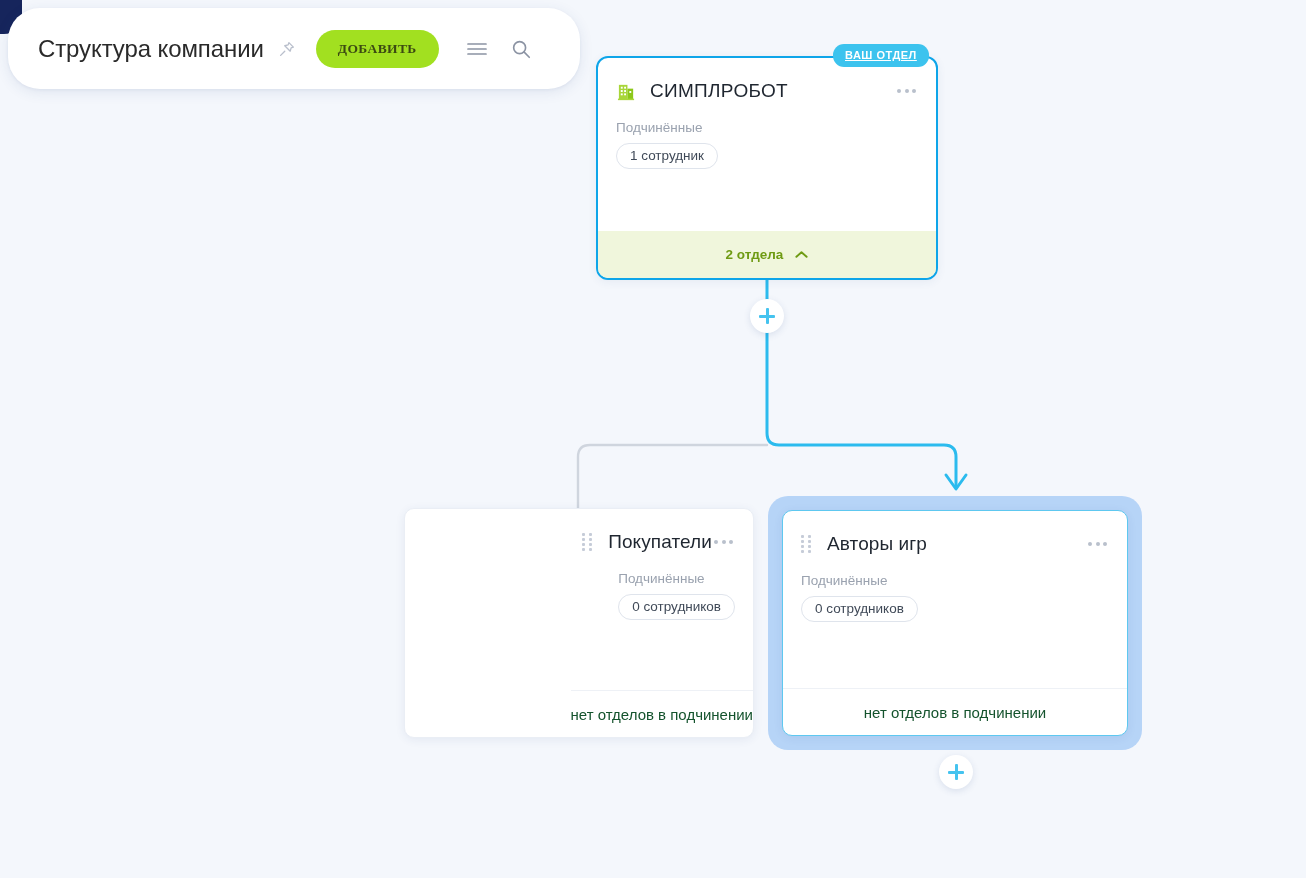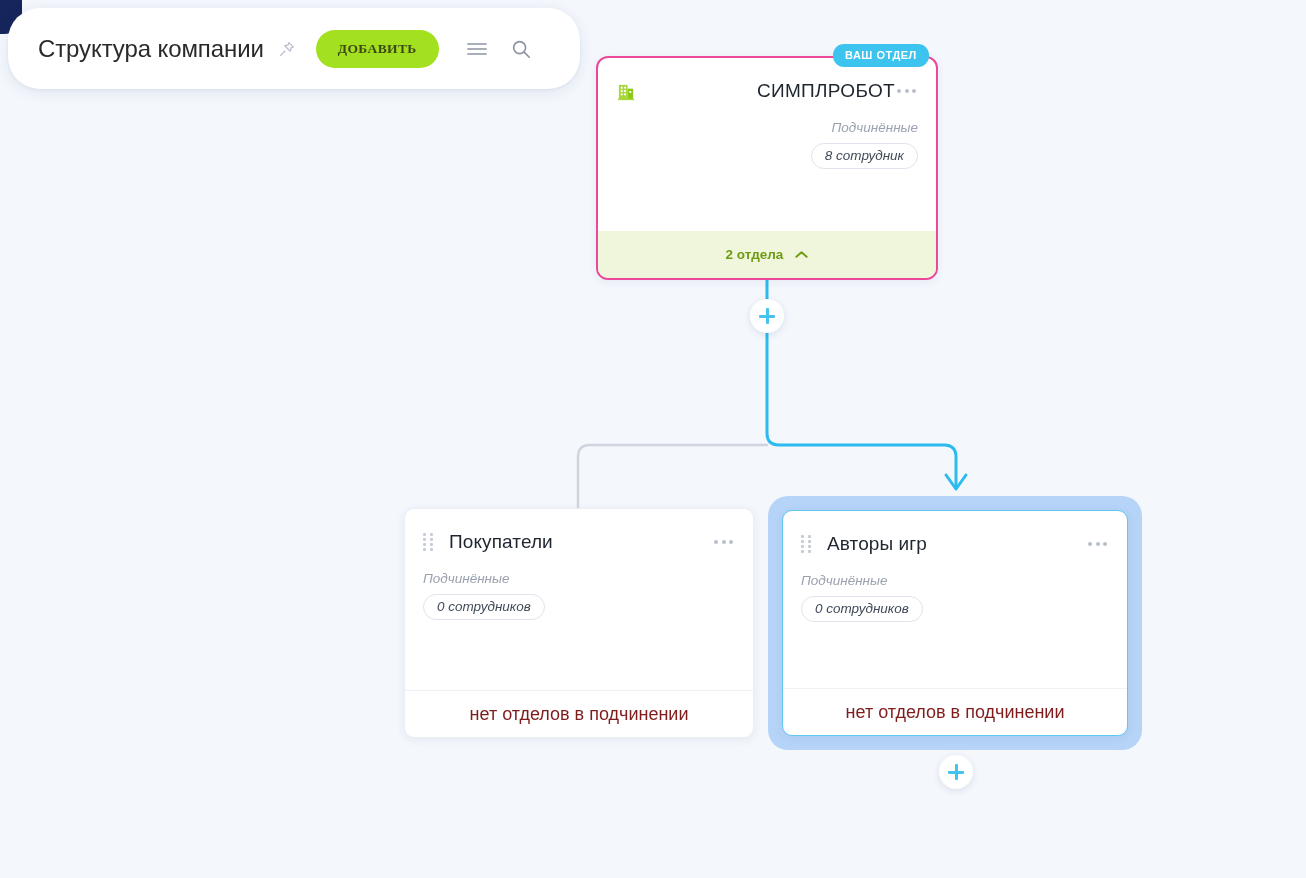--- a/index.html
+++ b/index.html
@@ -83,24 +83,23 @@
   .card {
     position: absolute;
     background: #ffffff;
     border-radius: 12px;
     display: flex;
     flex-direction: column;
   }
   .card-root {
     left: 596px; top: 56px;
     width: 342px; height: 224px;
-    border: 2px solid #ec4899;
+    border: 2px solid #0ea5e9;
     box-shadow: 0 2px 10px rgba(40,70,130,0.07);
     overflow: hidden;
-    text-align: right;
   }
   .card-sel-wrap {
     position: absolute;
     left: 768px; top: 496px;
     width: 374px; height: 254px;
     background: #b6d4f7;
     border-radius: 20px;
     padding: 14px;
   }
   .card-child {
@@ -108,20 +107,21 @@
     position: relative; left: 0; top: 0;
     border-radius: 10px;
     box-shadow: 0 2px 10px rgba(40,70,130,0.08);
     overflow: hidden;
   }
   .card-child.plain {
     left: 404px; top: 508px;
     position: absolute;
     width: 350px; height: 230px;
     border: 1px solid #eaeef5;
+    align-items: flex-end;
   }
   .card-child.selected {
     border: 1.5px solid #5ec8f0;
   }
 
   .card-head {
     display: flex;
     align-items: center;
     padding: 18px 18px 0 18px;
     height: 48px;
@@ -158,21 +158,21 @@
     display: flex; gap: 3.5px; align-items: center;
     padding: 6px 2px;
     cursor: pointer;
   }
   .dots-menu i {
     width: 4px; height: 4px; border-radius: 50%;
     background: #b9c0cc;
     display: block;
   }
 
-  .card-body { padding: 14px 18px 0 18px; flex: 1; font-style: italic; }
+  .card-body { padding: 14px 18px 0 18px; flex: 1; }
   .sub-label {
     font-size: 13.5px;
     color: #9aa2af;
     margin-bottom: 8px;
   }
   .chip {
     display: inline-block;
     border: 1px solid #dfe4ec;
     border-radius: 14px;
     padding: 4px 13px 5px 13px;
@@ -192,22 +192,22 @@
     color: #6f9b14;
     font-weight: bold;
     cursor: pointer;
   }
   .card-foot-plain {
     height: 47px;
     border-top: 1px solid #eef1f6;
     display: flex;
     align-items: center;
     justify-content: center;
-    font-size: 18px;
-    color: #7f1d1d;
+    font-size: 15px;
+    color: #14532d;
   }
 
   
   .plus-btn {
     position: absolute;
     width: 34px; height: 34px;
     border-radius: 50%;
     background: #ffffff;
     box-shadow: 0 2px 7px rgba(40,70,130,0.13);
     display: flex; align-items: center; justify-content: center;
@@ -223,20 +223,21 @@
     position: absolute;
     left: 833px; top: 44px;
     background: #3cc3ee;
     color: #ffffff;
     font-size: 11px;
     font-weight: bold;
     letter-spacing: 0.5px;
     padding: 5px 12px 6px 12px;
     border-radius: 11px;
     z-index: 5;
+    text-decoration: underline;
   }
 </style>
 </head>
 <body>
 
 <div id="root">
 
   <div class="sidebar-sliver"></div>
 
   <div class="header">
@@ -296,21 +297,21 @@
       </span>
       <span class="card-title caps">СИМПЛРОБОТ</span>
       <span class="dots-menu">
           <i></i>
           <i></i>
           <i></i>
         </span>
     </div>
     <div class="card-body">
       <div class="sub-label">Подчинённые</div>
-      <span class="chip">8 сотрудник</span>
+      <span class="chip">1 сотрудник</span>
     </div>
     <div class="card-foot-green">
       <span>2 отдела</span>
       <span>
         <svg width="13" height="9" viewBox="0 0 14 9" fill="none" stroke="#6f9b14" stroke-width="2.1" stroke-linecap="round" stroke-linejoin="round">
           <path d="M1.5 7L7 2l5.5 5"></path>
         </svg>
       </span>
     </div>
   </div>

